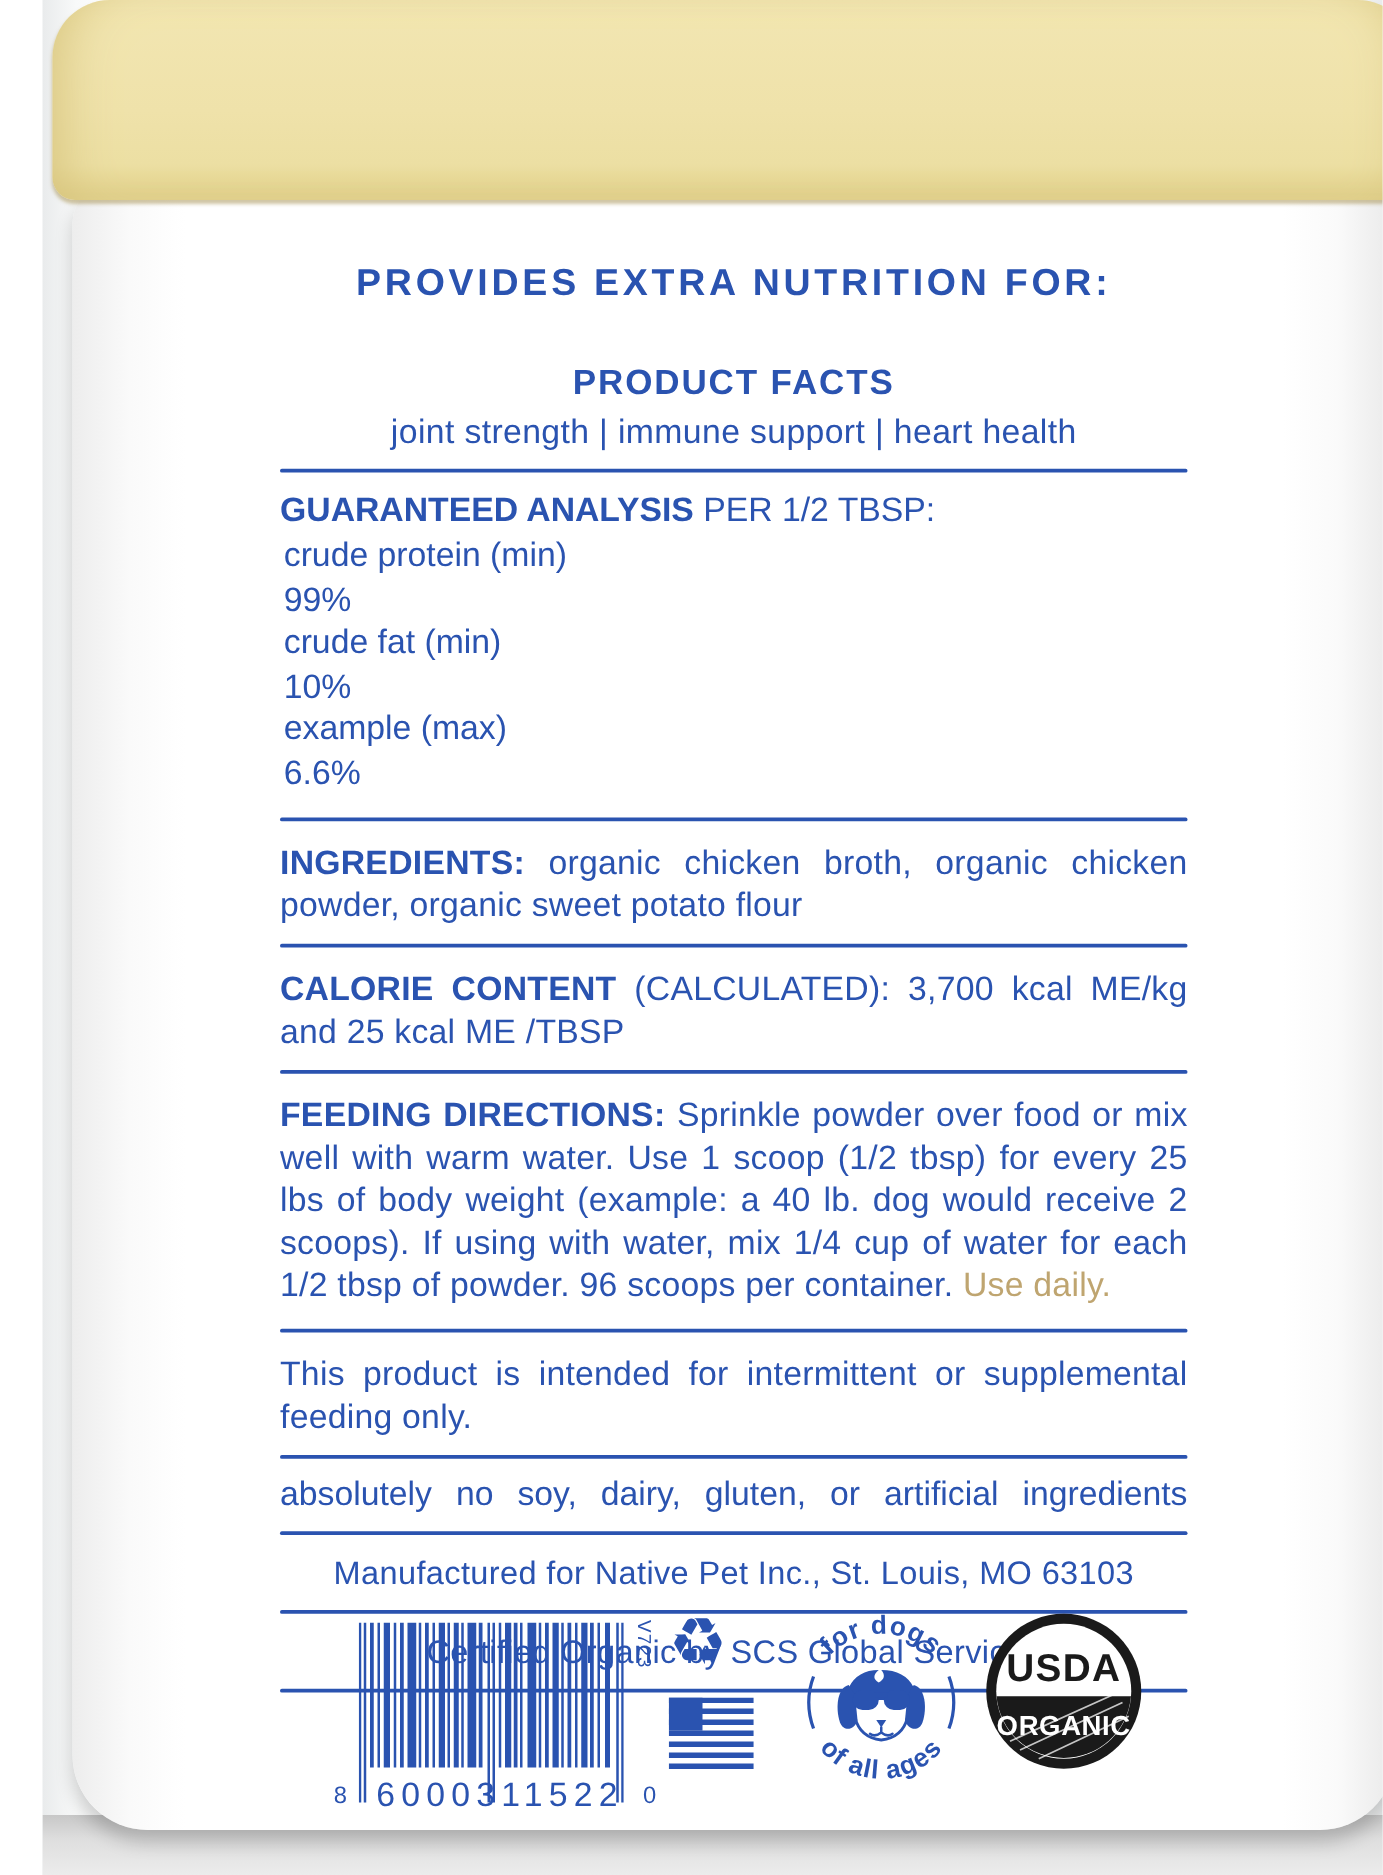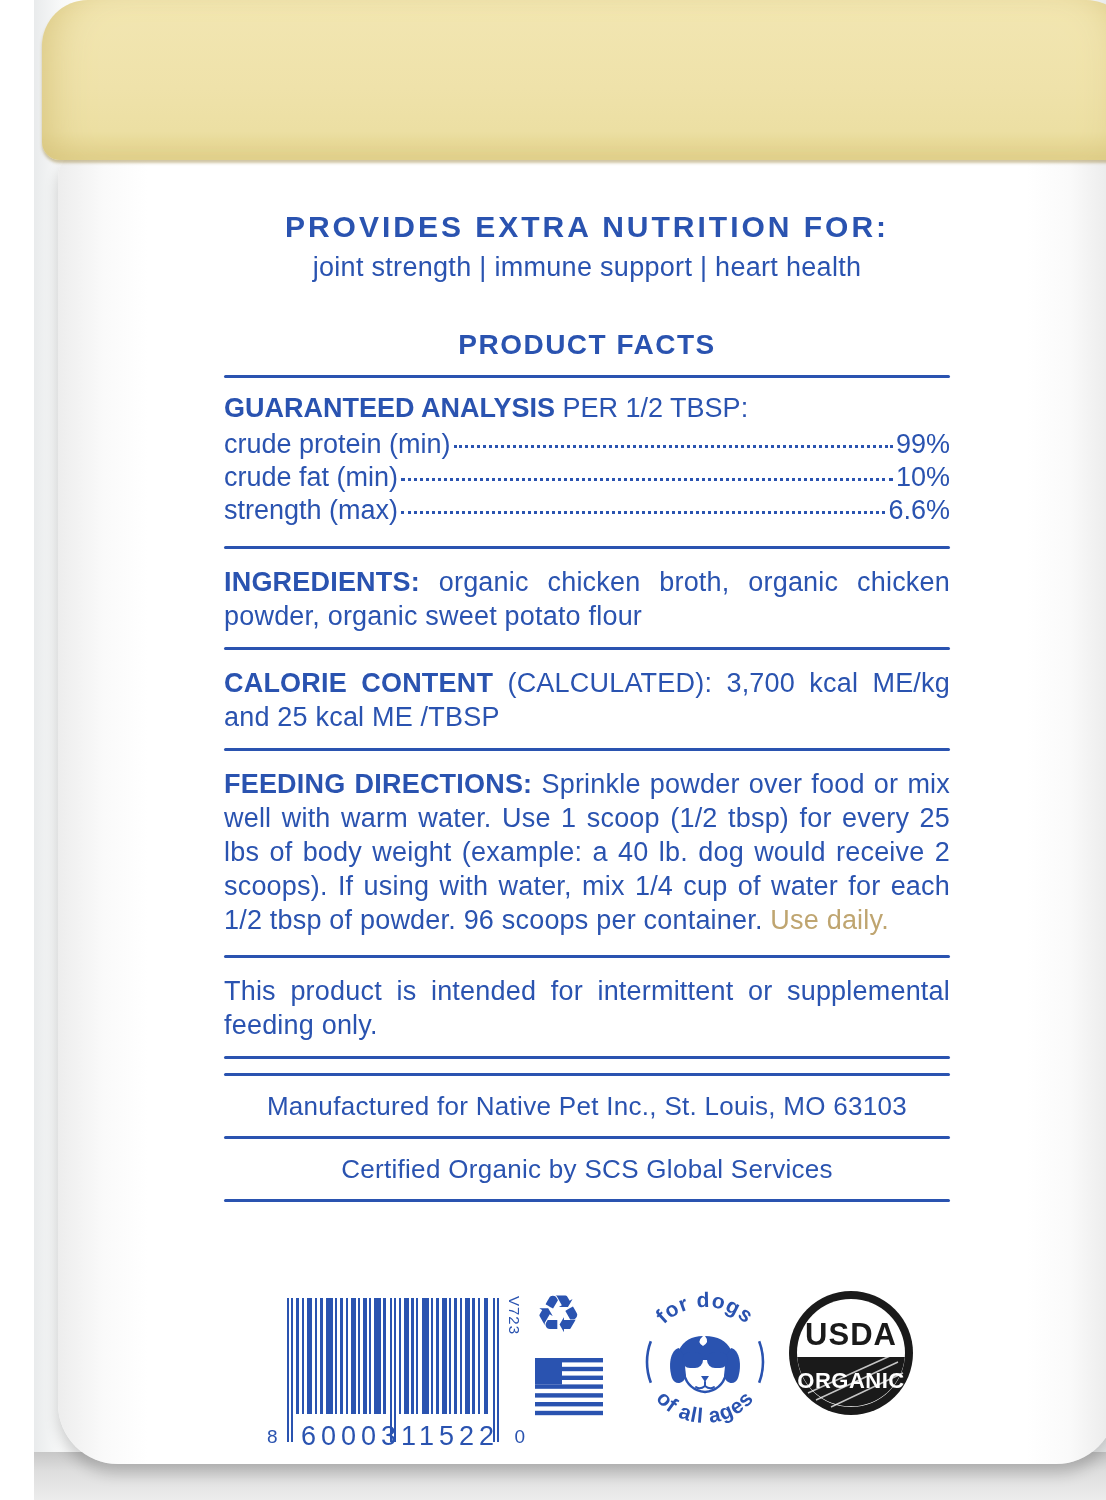--- a/index.html
+++ b/index.html
@@ -27,21 +27,21 @@
     box-shadow:inset 34px 0 44px -30px #d6c37c, inset -34px 0 44px -30px #d6c37c, 0 3px 3px rgba(170,150,90,0.55);
   }
   .label { position:absolute; left:190px; top:210px; width:726px; color:#2a53b0; }
   .center { text-align:center; }
   .hdr-title { font-size:30px; font-weight:700; letter-spacing:3px; }
   .hdr-sub { font-size:27px; margin-top:8px; letter-spacing:0.3px; }
   .pf-title { font-size:28px; font-weight:700; letter-spacing:1.5px; margin-top:46px; }
   .rule { height:3px; background:#2a53b0; border-radius:2px; margin-top:14px; }
   .ga-head { font-size:27px; margin-top:15px; }
   .bold { font-weight:700; }
-  .ga-row { display:flex; align-items:baseline; font-size:27px; line-height:33px; }
+  .ga-row { display:flex; align-items:baseline; font-size:27px; line-height:33px;flex-direction:column; }
   .ga-rows { margin-top:4px; }
   .ga-dots { flex:1 1 auto; border-bottom:3px dotted #2a53b0; margin:0 3px; transform:translateY(-5px); }
   .para { font-size:27px; line-height:34px; margin-top:16px; text-align:justify; letter-spacing:0.2px; }
   .gold { color:#bfa570; }
   .one-line { text-align:justify; text-align-last:justify; margin-top:13px; font-size:27px; }
   .c-line { font-size:26px; margin-top:15px; letter-spacing:0.3px; }
   .c-line2 { font-size:26px; margin-top:5px; }
 
   
   .barcode { position:absolute; left:253px; top:1298px; width:212px; height:150px; color:#2a53b0; }
@@ -62,40 +62,40 @@
 <body>
 
 <div class="scene">
   <div class="floor"></div>
   <div class="can"></div>
   <div class="lid"></div>
 
   <div class="label">
 
     <div class="center hdr-title">PROVIDES EXTRA NUTRITION FOR:</div>
+    <div class="center pf-title">PRODUCT FACTS</div>
+
     <div class="center hdr-sub">joint strength | immune support | heart health</div>
-
-    <div class="center pf-title">PRODUCT FACTS</div>
     <div class="rule"></div>
 
     <div class="ga-head"><span class="bold">GUARANTEED ANALYSIS</span><span> PER 1/2 TBSP:</span></div>
 
     <div class="ga-rows">
       <div class="ga-row">
         <span>crude protein (min)</span>
         <span class="ga-dots"></span>
         <span>99%</span>
       </div>
       <div class="ga-row">
         <span>crude fat (min)</span>
         <span class="ga-dots"></span>
         <span>10%</span>
       </div>
       <div class="ga-row">
-        <span>strength (max)</span>
+        <span>example (max)</span>
         <span class="ga-dots"></span>
         <span>6.6%</span>
       </div>
     </div>
 
     <div class="rule" style="margin-top:19px"></div>
 
     <div class="para"><span class="bold">INGREDIENTS:</span><span> organic chicken broth, organic chicken powder, organic sweet potato flour</span></div>
 
     <div class="rule"></div>
@@ -105,20 +105,21 @@
     <div class="rule"></div>
 
     <div class="para"><span class="bold">FEEDING DIRECTIONS:</span><span> Sprinkle powder over food or mix well with warm water. Use 1 scoop (1/2 tbsp) for every 25 lbs of body weight (example: a 40 lb. dog would receive 2 scoops). If using with water, mix 1/4 cup of water for each 1/2 tbsp of powder. 96 scoops per container. </span><span class="gold">Use daily.</span></div>
 
     <div class="rule" style="margin-top:18px"></div>
 
     <div class="para">This product is intended for intermittent or supplemental feeding only.</div>
 
     <div class="rule"></div>
 
+    <div class="one-line">absolutely no soy, dairy, gluten, or artificial ingredients</div>
 
     <div class="rule"></div>
 
     <div class="center c-line">Manufactured for Native Pet Inc., St. Louis, MO 63103</div>
 
     <div class="rule"></div>
 
     <div class="center c-line">Certified Organic by SCS Global Services</div>
 
     <div class="rule"></div>

